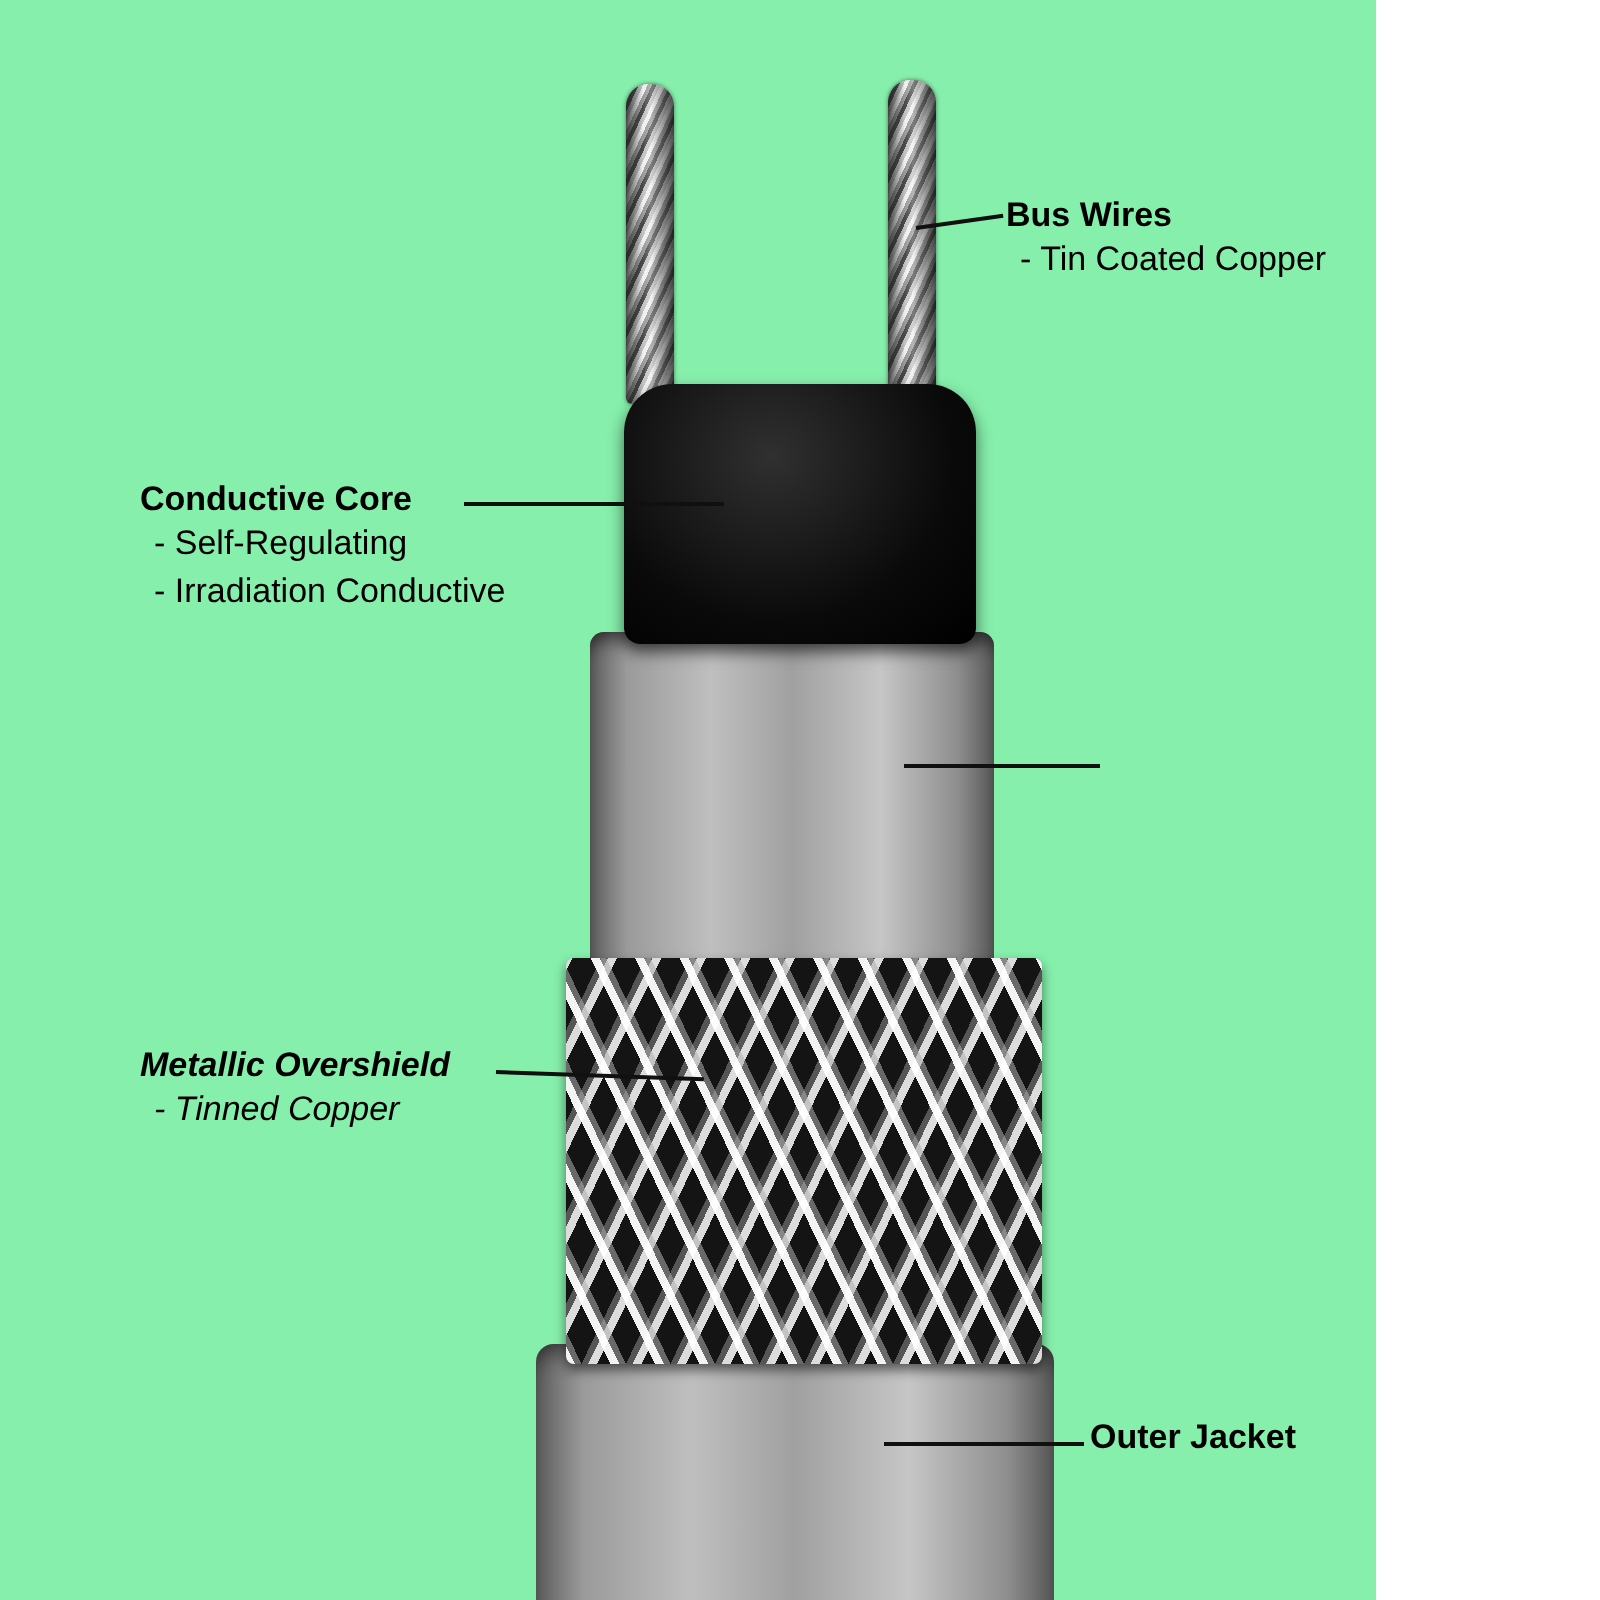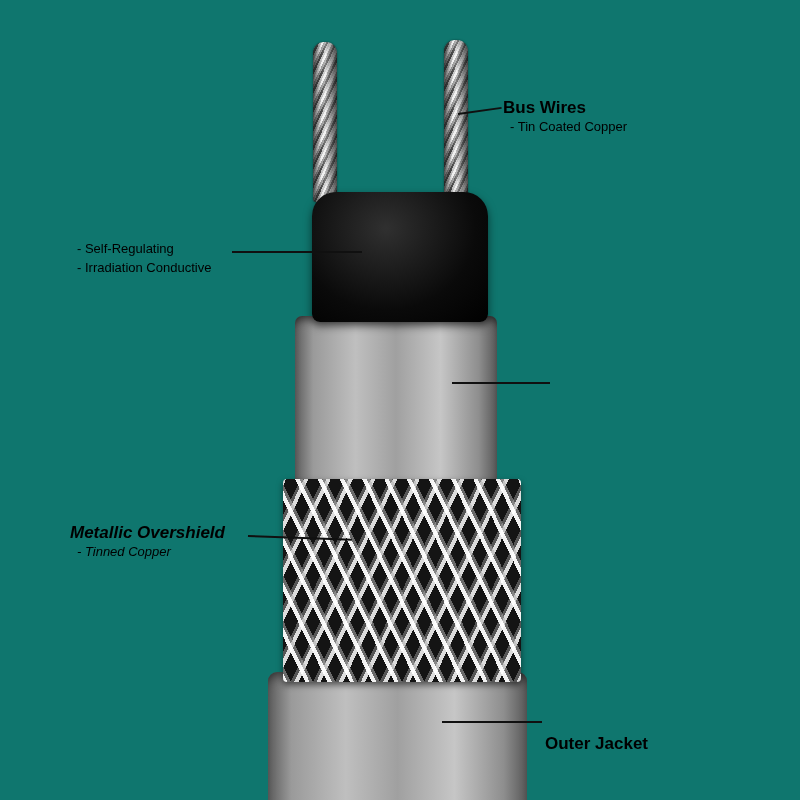--- a/index.html
+++ b/index.html
@@ -3,23 +3,23 @@
 <meta charset="utf-8">
 <style>
   html, body {
     margin: 0;
     padding: 0;
     background: #ffffff;
     font-family: "Liberation Sans", sans-serif;
   }
   .stage {
     position: relative;
-    width: 800px;
+    width: 688px;
     height: 800px;
-    background: #0f766e;
+    background: #86efac;
     overflow: hidden;
   }
 
   
   .part { position: absolute; }
 
   .bus-wire {
     width: 24px;
     height: 160px;
     border-radius: 11px 11px 3px 3px;
@@ -82,27 +82,27 @@
   }
   .leader.bus        { left: 458px; top: 113px; width: 44px; transform: rotate(-8deg); }
   .leader.core-line  { left: 232px; top: 251px; width: 130px; }
   .leader.inner      { left: 452px; top: 382px; width: 98px; }
   .leader.shield     { left: 248px; top: 535px; width: 104px; transform: rotate(2deg); }
   .leader.outer      { left: 442px; top: 721px; width: 100px; }
 
   
   .label { position: absolute; color: #000; z-index: 6; white-space: nowrap; }
   .label .title { font-size: 17px; font-weight: bold; line-height: 1.15; }
-  .label .sub   { font-size: 13px; font-weight: normal; line-height: 1.45; padding-left: 7px; }
+  .label .sub   { font-size: 17px; font-weight: normal; line-height: 1.45; padding-left: 7px; }
 
   .label.bus-wires        { left: 503px; top: 98px;  }
   .label.conductive-core  { left: 70px;  top: 240px; }
   .label.inner-jacket-lbl { left: 545px; top: 371px; }
   .label.overshield-lbl   { left: 70px;  top: 523px; font-style: italic; }
-  .label.outer-jacket-lbl { left: 545px; top: 709px; margin-top: 25px; }
+  .label.outer-jacket-lbl { left: 545px; top: 709px; }
 </style>
 </head>
 <body>
 
 <div class="stage">
 
   <div class="part bus-wire left"></div>
   <div class="part bus-wire right"></div>
   <div class="part core"></div>
   <div class="part jacket inner-jacket"></div>
@@ -114,20 +114,21 @@
   <div class="leader inner"></div>
   <div class="leader shield"></div>
   <div class="leader outer"></div>
 
   <div class="label bus-wires">
     <div class="title">Bus Wires</div>
     <div class="sub">- Tin Coated Copper</div>
   </div>
 
   <div class="label conductive-core">
+    <div class="title">Conductive Core</div>
     <div class="sub">- Self-Regulating</div>
     <div class="sub">- Irradiation Conductive</div>
   </div>
 
 
   <div class="label overshield-lbl">
     <div class="title">Metallic Overshield</div>
     <div class="sub">- Tinned Copper</div>
   </div>
 

